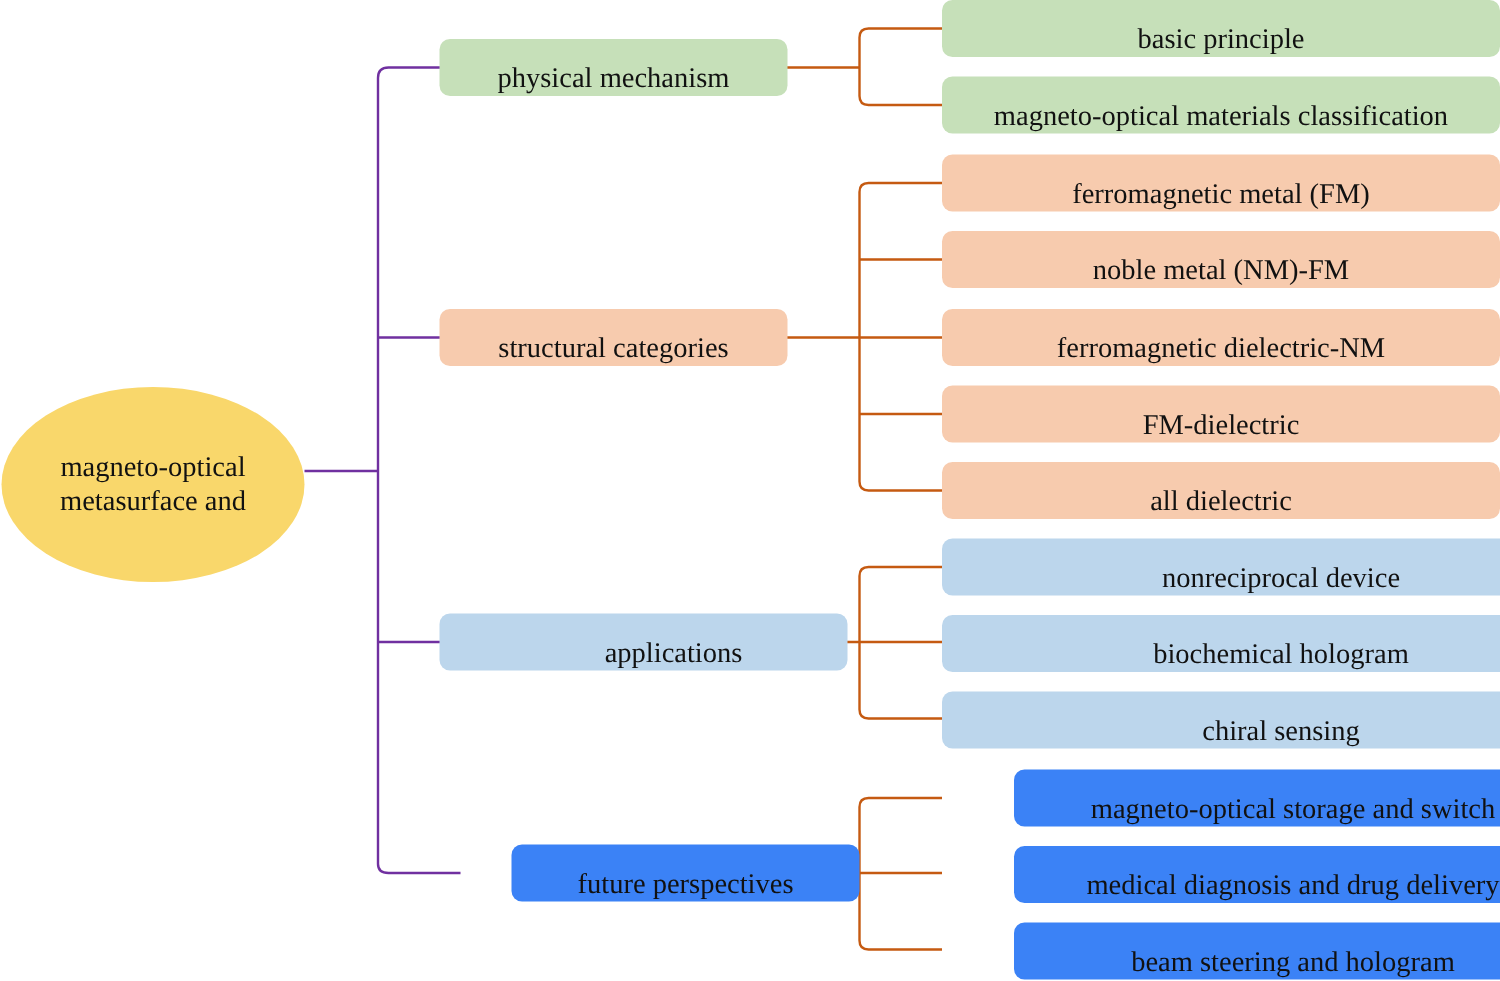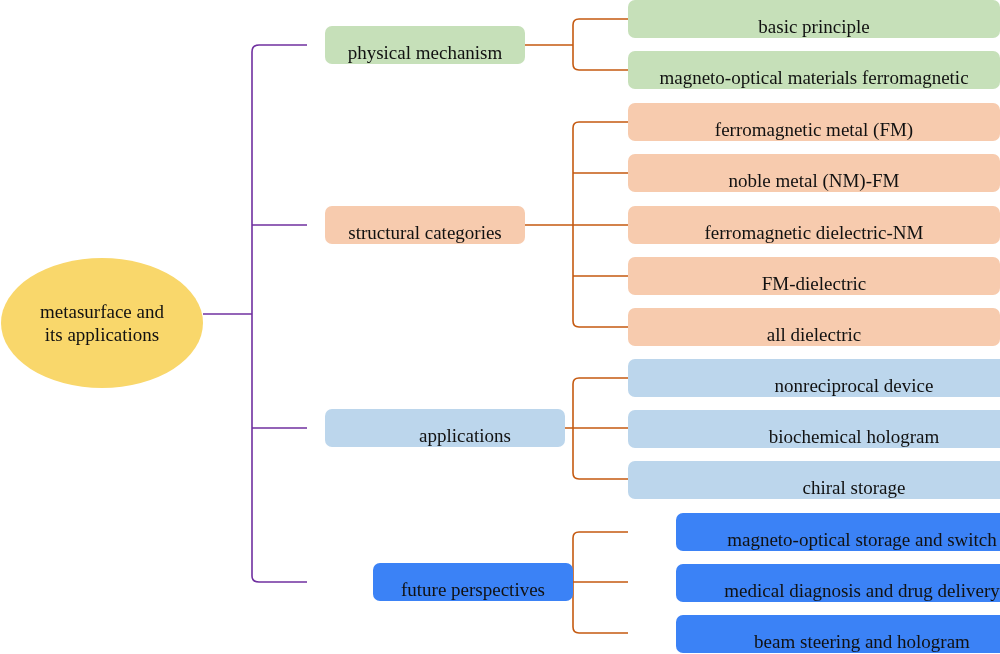--- a/index.html
+++ b/index.html
@@ -5,21 +5,21 @@
   html, body { margin:0; padding:0; background:#ffffff; }
   body { width:1000px; height:654px; position:relative; overflow:hidden;
          font-family:"Liberation Serif", "DejaVu Serif", serif; color:#111; }
   #connectors { position:absolute; left:0; top:0; width:1000px; height:654px; }
   .root { position:absolute; left:1px; top:258px; width:202px; height:130px;
           border-radius:50%; background:#f9d76b; display:flex; align-items:center;
           justify-content:center; text-align:center; font-size:19px; line-height:23px; }
   .root span { display:block; }
   .node { position:absolute; border-radius:7px; display:flex; align-items:flex-end;
           justify-content:center; font-size:19px; white-space:nowrap; }
-  .branch { left:325px; width:200px; height:38px; }
+  .branch { left:293px; width:232px; height:38px; }
   .leaf { left:628px; width:372px; height:38px; }
   .green { background:#c6e0b9; }
   .orange { background:#f7cbae;font-family:Liberation Serif, serif; }
   .blue { background:#bcd6ec;padding-left:40px; }
   .purple { background:#3b82f6;margin-left:48px; }
 </style>
 </head>
 <body>
 
 <svg id="connectors" xmlns="http://www.w3.org/2000/svg">
@@ -32,43 +32,43 @@
 
   <path d="M524 225 H573 M573 128 Q573 122 579 122 H628 M573 128 V321 Q573 327 579 327 H628 M573 173 H628 M573 225 H628 M573 276 H628" stroke="#c55a11" stroke-width="1.6" fill="none"></path>
 
   <path d="M524 428 H573 M573 384 Q573 378 579 378 H628 M573 384 V473 Q573 479 579 479 H628 M573 428 H628" stroke="#c55a11" stroke-width="1.6" fill="none"></path>
 
   <path d="M524 582 H573 M573 538 Q573 532 579 532 H628 M573 538 V627 Q573 633 579 633 H628 M573 582 H628" stroke="#c55a11" stroke-width="1.6" fill="none"></path>
 </svg>
 
 <div class="root">
   <div>
+    <span>magneto-optical</span>
     <span>metasurface and</span>
-    <span>its applications</span>
   </div>
 </div>
 
 <div class="node branch green" style="top:26px">
     <span>physical mechanism</span>
   </div>
 <div class="node branch orange" style="top:206px">
     <span>structural categories</span>
   </div>
 <div class="node branch blue" style="top:409px">
     <span>applications</span>
   </div>
 <div class="node branch purple" style="top:563px">
     <span>future perspectives</span>
   </div>
 
 <div class="node leaf green" style="top:0px">
     <span>basic principle</span>
   </div>
 <div class="node leaf green" style="top:51px">
-    <span>magneto-optical materials ferromagnetic</span>
+    <span>magneto-optical materials classification</span>
   </div>
 
 <div class="node leaf orange" style="top:103px">
     <span>ferromagnetic metal (FM)</span>
   </div>
 <div class="node leaf orange" style="top:154px">
     <span>noble metal (NM)-FM</span>
   </div>
 <div class="node leaf orange" style="top:206px">
     <span>ferromagnetic dielectric-NM</span>
@@ -80,21 +80,21 @@
     <span>all dielectric</span>
   </div>
 
 <div class="node leaf blue" style="top:359px">
     <span>nonreciprocal device</span>
   </div>
 <div class="node leaf blue" style="top:410px">
     <span>biochemical hologram</span>
   </div>
 <div class="node leaf blue" style="top:461px">
-    <span>chiral storage</span>
+    <span>chiral sensing</span>
   </div>
 
 <div class="node leaf purple" style="top:513px">
     <span>magneto-optical storage and switch</span>
   </div>
 <div class="node leaf purple" style="top:564px">
     <span>medical diagnosis and drug delivery</span>
   </div>
 <div class="node leaf purple" style="top:615px">
     <span>beam steering and hologram</span>

